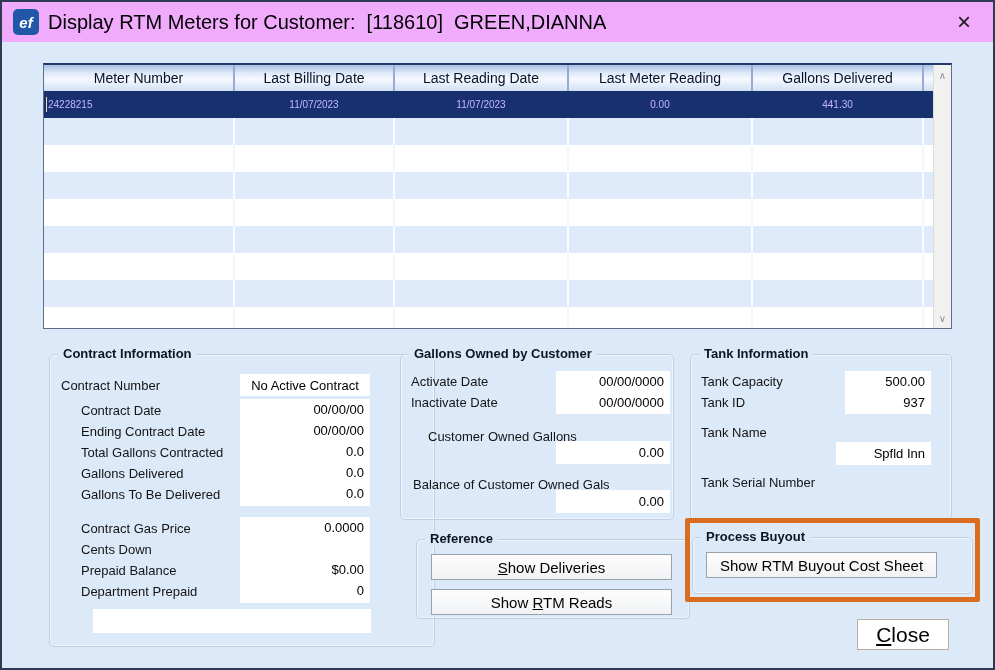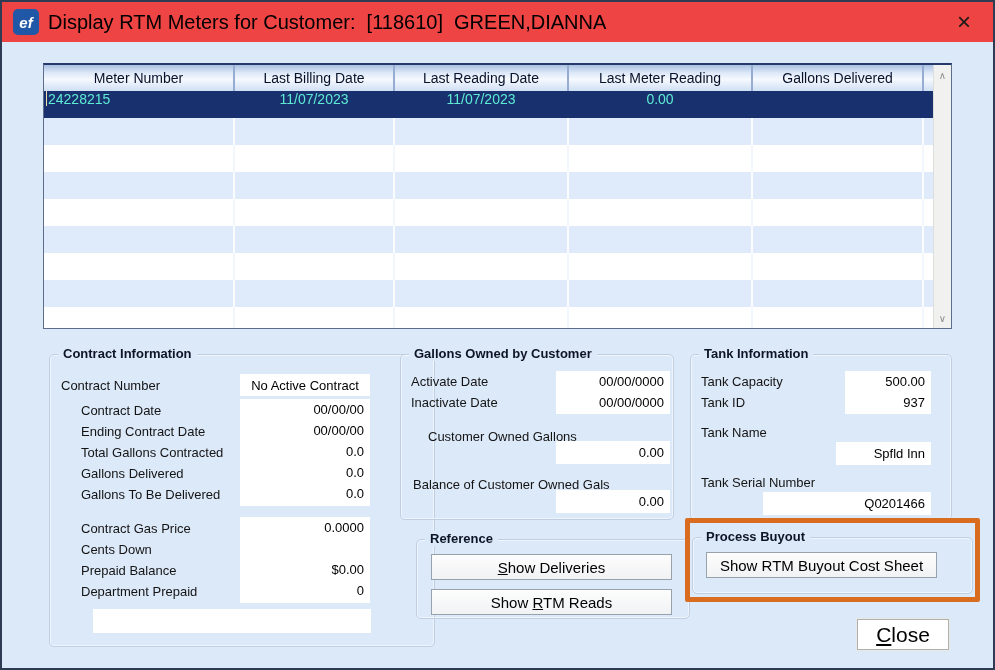--- a/index.html
+++ b/index.html
@@ -3,41 +3,41 @@
 <meta charset="utf-8">
 <style>
   html,body{margin:0;padding:0;background:#fff;}
   *{box-sizing:border-box;}
   .window{
     position:relative;width:995px;height:670px;
     border:2px solid #2e3b52;background:#dce9f9;
     font-family:"Liberation Sans",sans-serif;overflow:hidden;
   }
   
-  .titlebar{position:absolute;left:0;top:0;right:0;height:40px;background:#ef4444;}
+  .titlebar{position:absolute;left:0;top:0;right:0;height:40px;background:#f0abfc;}
   .app-icon{position:absolute;left:11px;top:7px;width:26px;height:26px;background:#2057a7;
     border-radius:5px;color:#fff;font-weight:bold;font-style:italic;font-size:15px;
     display:flex;align-items:center;justify-content:center;}
   .title{position:absolute;left:46px;top:0;height:40px;display:flex;align-items:center;
     font-size:20px;color:#000;white-space:pre;}
   .x-btn{position:absolute;right:14px;top:5px;width:30px;height:30px;display:flex;
     align-items:center;justify-content:center;font-size:24px;font-weight:300;color:#1a1a1a;cursor:pointer;}
   
   .mtable{position:absolute;left:41px;top:61px;width:909px;height:266px;background:#fff;
     border:1px solid #5d6e8b;border-top:2px solid #25396b;overflow:hidden;}
   .tgrid{position:absolute;left:0;top:0;right:18px;bottom:0;overflow:hidden;}
   .thead{display:flex;height:26px;
     background:linear-gradient(180deg,#a9c0e2 0%,#dde8f8 30%,#f6f9fe 55%,#cfdff4 100%);}
   .th{border-right:2px solid #96acd2;display:flex;align-items:center;justify-content:center;
     font-size:14px;color:#071129;}
   .th:last-child{border-right:none;}
   .tr{display:flex;height:27px;}
   .tr.blue{background:#dfeafb;}
   .tr.white{background:#ffffff;}
-  .td{display:flex;justify-content:center;font-size:14px;color:#5eead4;
+  .td{display:flex;align-items:center;justify-content:center;font-size:10px;color:#c4b5fd;
     border-right:2px solid #f2f7fd;}
   .tr.blue .td{border-right-color:#fafcfe;}
   .td:last-child{border-right:none;}
   .tr.sel{background:#18316e;color:#fff;}
   .tr.sel .td{border-right-color:transparent;}
   .td.left{justify-content:flex-start;padding-left:2px;}
   .c0{width:191px;} .c1{width:160px;} .c2{width:174px;} .c3{width:184px;} .c4{width:171px;} .c5{flex:1;}
   .caret{display:inline-block;width:1px;height:15px;background:#efe3b0;margin-right:1px;}
   .scrollbar{position:absolute;top:0;right:0;bottom:0;width:18px;background:#f1f1f0;
     border-left:1px solid #dddddb;display:flex;flex-direction:column;justify-content:space-between;}
@@ -91,20 +91,21 @@
         <div class="th c5"></div>
       </div>
       <div class="tr sel">
         <div class="td c0 left">
             <span class="caret"></span>
             <span>24228215</span>
           </div>
         <div class="td c1">11/07/2023</div>
         <div class="td c2">11/07/2023</div>
         <div class="td c3">0.00</div>
+        <div class="td c4">441.30</div>
         <div class="td c5"></div>
       </div>
       <div class="tr blue">
           <div class="td c0"></div>
           <div class="td c1"></div>
           <div class="td c2"></div>
           <div class="td c3"></div>
           <div class="td c4"></div>
           <div class="td c5"></div>
         </div>
@@ -221,21 +222,20 @@
     <div class="gtitle">Tank Information</div>
     <div class="lbl" style="left:10px;top:19px;">Tank Capacity</div>
     <div class="lbl" style="left:10px;top:40px;">Tank ID</div>
     <div class="wblock" style="left:154px;top:16px;width:86px;height:43px;">
       <div class="wrow">500.00</div>
       <div class="wrow">937</div>
     </div>
     <div class="lbl" style="left:10px;top:70px;">Tank Name</div>
     <div class="wfield right" style="left:145px;top:87px;width:95px;height:23px;">Spfld Inn</div>
     <div class="lbl" style="left:10px;top:120px;">Tank Serial Number</div>
-    <div class="wfield right" style="left:72px;top:137px;width:168px;height:23px;">Q0201466</div>
   </div>
 
   <div class="gbox" style="left:414px;top:537px;width:274px;height:80px;">
     <div class="gtitle">Reference</div>
     <div class="btn" style="left:14px;top:14px;width:241px;height:26px;">
         <span><u>S</u><span>how Deliveries</span></span>
       </div>
     <div class="btn" style="left:14px;top:49px;width:241px;height:26px;">
         <span><span>Show </span><u>R</u><span>TM Reads</span></span>
       </div>

